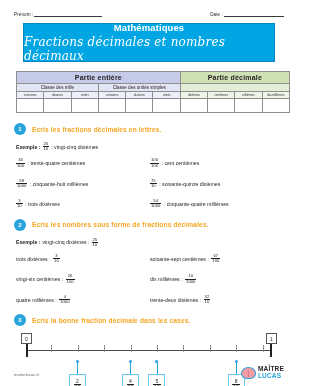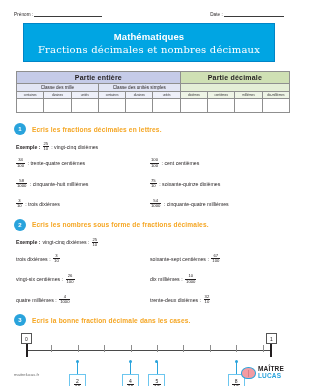--- a/index.html
+++ b/index.html
@@ -26,23 +26,23 @@
     margin: 6px 13px 0 13px;
     background: #00a5e3;
     border: .8px solid #0085c7;
     height: 39px;
     display: flex; flex-direction: column;
     align-items: center; justify-content: center;
     gap: 2px;
   }
   .banner-title { color: #ffffff; font-size: 9.5px; font-weight: bold; letter-spacing: .1px; text-align: center; }
   .banner-sub {
-    color: #ffffff; font-size: 10px;
+    color: #ffffff; font-size: 12px;
     font-family: "DejaVu Serif", serif;
-    letter-spacing: .2px;
+    font-style: italic; letter-spacing: .2px;
   }
 
   
   .pv { margin: 9px 6px 0 6px; width: 274px; border-collapse: collapse; table-layout: fixed; }
   .pv td, .pv th { border: .5px solid #8f8f8f; text-align: center; vertical-align: middle; }
   .pv .h1 { font-size: 7px; font-weight: bold; height: 12px; letter-spacing: .2px; }
   .pv .h1.ent { background: #c5cbe8; }
   .pv .h1.dec { background: #cfe0b4; }
   .pv .h2 { font-size: 4.6px; height: 8px; }
   .pv .h2.ent { background: #e2e5f4; }

